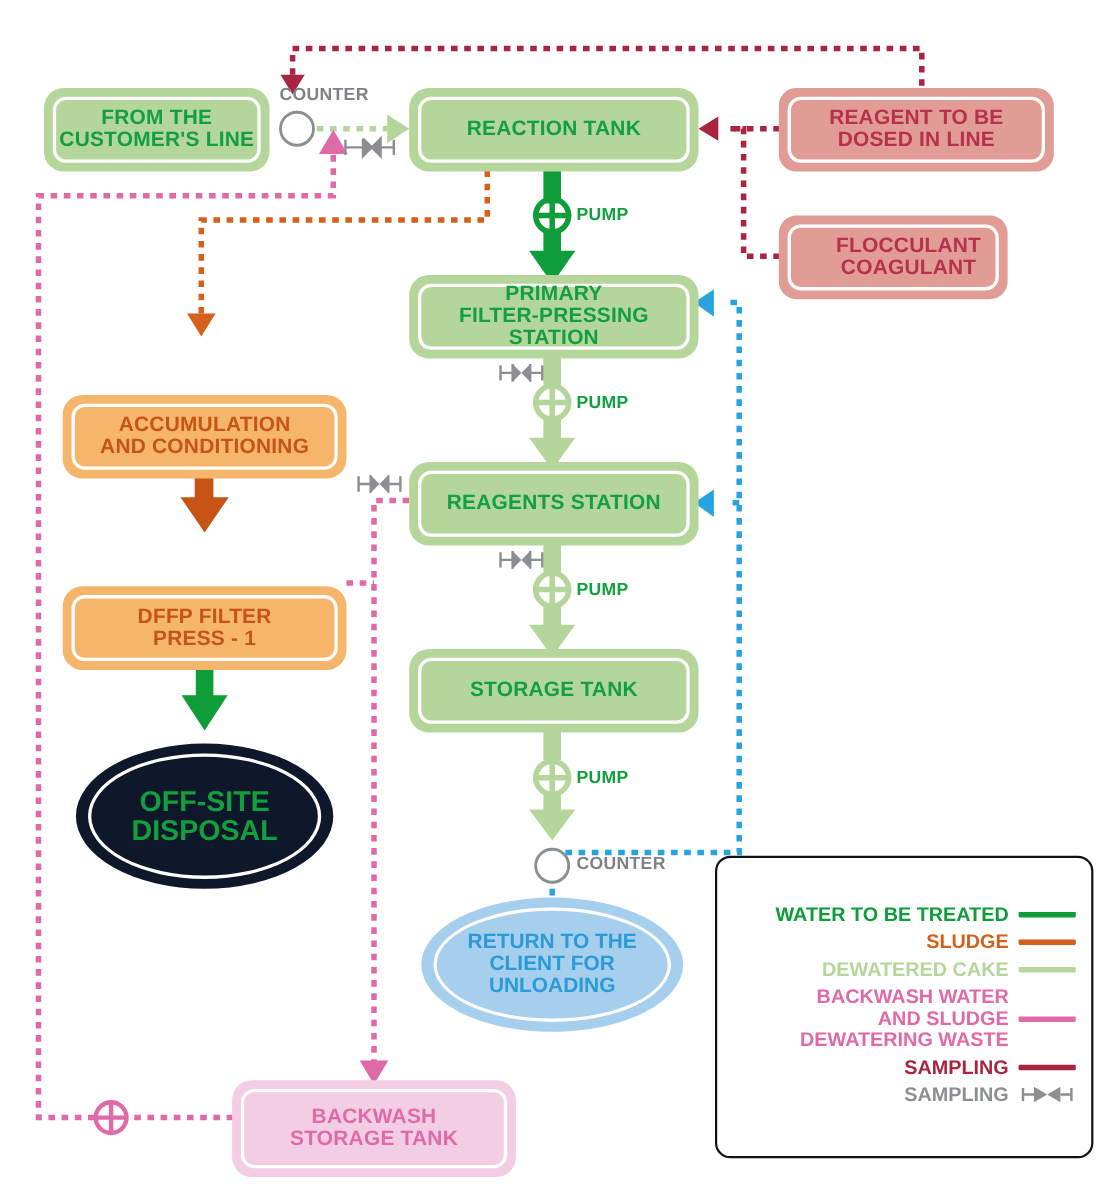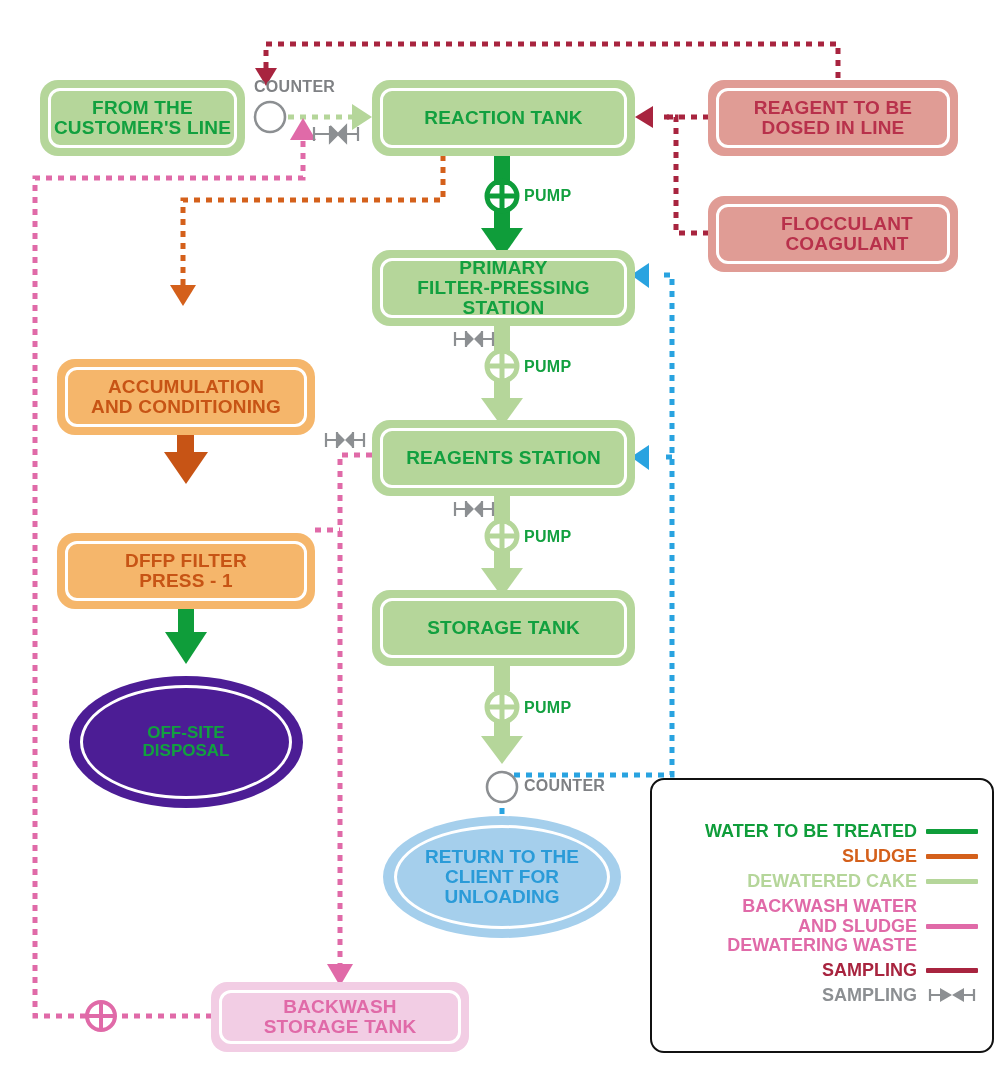--- a/index.html
+++ b/index.html
@@ -21,21 +21,21 @@
   .box-red{background:#e09c95;border-radius:16px;color:#b8314b;font-size:19px;}
   .box-orange{background:#f5b66b;border-radius:18px;color:#c75415;font-size:19px;margin-top:41px;}
   .box-pink{background:#f2cde4;border-radius:18px;color:#e06aa8;font-size:19px;}
 
   
   .ell{position:absolute;display:flex;align-items:center;justify-content:center;
        text-align:center;font-weight:bold;line-height:1.05;border-radius:50%;}
   .ell .inner{position:absolute;left:11px;top:9px;right:11px;bottom:9px;
        border:3px solid #fff;border-radius:50%;box-sizing:border-box;}
   .ell span.lbl{position:relative;z-index:2;display:block;padding:0 14px;}
-  .ell-green{background:#4c1d95;color:#12a03f;font-size:17px;}
+  .ell-green{background:#0f172a;color:#12a03f;font-size:26px;}
   .ell-blue{background:#a5cfec;color:#2a9bd8;font-size:19px;}
 
   
   .tag{position:absolute;font-weight:bold;font-size:16px;letter-spacing:.3px;}
   .tag-green{color:#12a03f;}
   .tag-grey{color:#7f8184;}
 
   
   #legend{position:absolute;left:650px;top:778px;width:344px;height:275px;
           background:#fff;border:2.5px solid #111;border-radius:14px;box-sizing:border-box;
@@ -196,21 +196,21 @@
   <div class="node box-green" style="left:372px;top:80px;width:263px;height:76px;">
     <div class="inner"></div>
     <span class="lbl">REACTION TANK</span>
   </div>
 
   <div class="node box-red" style="left:708px;top:80px;width:250px;height:76px;">
     <div class="inner"></div>
     <span class="lbl">REAGENT TO BE<br>DOSED IN LINE</span>
   </div>
 
-  <div class="node box-red" style="left:708px;top:196px;width:250px;height:76px;padding-left:28px;">
+  <div class="node box-red" style="left:708px;top:196px;width:208px;height:76px;padding-left:28px;">
     <div class="inner"></div>
     <span class="lbl">FLOCCULANT<br>COAGULANT</span>
   </div>
 
   <div class="node box-green" style="left:372px;top:250px;width:263px;height:76px;">
     <div class="inner"></div>
     <span class="lbl">PRIMARY<br>FILTER-PRESSING STATION</span>
   </div>
 
   <div class="node box-green" style="left:372px;top:420px;width:263px;height:76px;">
@@ -236,21 +236,21 @@
   <div class="ell ell-green" style="left:69px;top:676px;width:234px;height:132px;">
     <div class="inner"></div>
     <span class="lbl">OFF-SITE<br>DISPOSAL</span>
   </div>
 
   <div class="ell ell-blue" style="left:383px;top:816px;width:238px;height:122px;">
     <div class="inner"></div>
     <span class="lbl">RETURN TO THE<br>CLIENT FOR<br>UNLOADING</span>
   </div>
 
-  <div class="node box-pink" style="left:211px;top:982px;width:258px;height:70px;border-radius:16px;">
+  <div class="node box-pink" style="left:211px;top:982px;width:258px;height:88px;">
     <div class="inner"></div>
     <span class="lbl">BACKWASH<br>STORAGE TANK</span>
   </div>
 
   <div class="tag tag-grey" style="left:254px;top:78px;">COUNTER</div>
   <div class="tag tag-grey" style="left:524px;top:777px;">COUNTER</div>
 
   <div class="tag tag-green" style="left:524px;top:187px;">PUMP</div>
   <div class="tag tag-green" style="left:524px;top:358px;">PUMP</div>
   <div class="tag tag-green" style="left:524px;top:528px;">PUMP</div>

